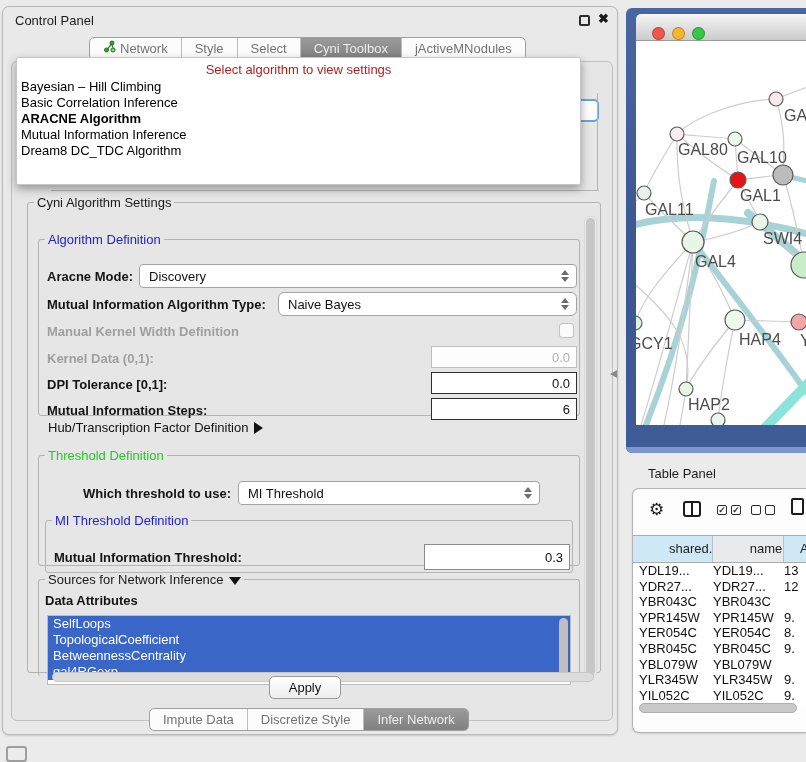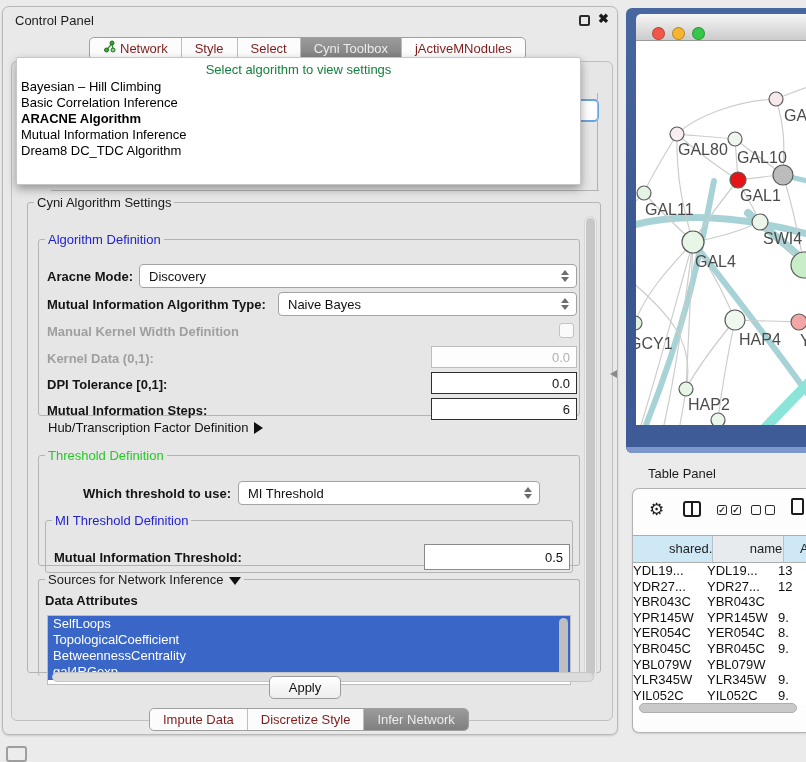--- a/index.html
+++ b/index.html
@@ -12,39 +12,39 @@
         background:#e9e9e9; border:1px solid #b9b9b9; border-radius:7px;
         box-shadow:0 1px 2px rgba(0,0,0,.15); }
   .cp-title { position:absolute; left:12px; top:6px; font-size:13px; color:#1c1c1c; }
   .win-float { position:absolute; left:576px; top:8px; width:11px; height:11px;
                border:2px solid #2b2b2b; border-radius:2px; }
   .win-close { position:absolute; left:595px; top:4px; font-size:13px; font-weight:bold; color:#1a1a1a; }
 
   
   .seg { position:absolute; display:inline-flex; height:23px; background:#fcfcfc;
          border:1px solid #9f9f9f; border-radius:5px; overflow:hidden; }
-  .seg .s { padding:0 13px; line-height:21px; font-size:13px; color:#7f1d1d;
+  .seg .s { padding:0 13px; line-height:21px; font-size:13px; color:#737373;
             border-left:1px solid #bdbdbd; white-space:nowrap; display:flex; align-items:center; gap:4px;}
   .seg .s:first-child { border-left:none; }
   .seg .s.sel { background:linear-gradient(#9b9b9b,#808080); color:#ececec; }
 
   .content-panel { position:absolute; left:8px; top:54px; width:602px; height:660px;
                    background:#e6e6e6; border:1px solid #c0c0c0; border-radius:6px; }
 
   
   .frag-line-h { position:absolute; left:48px; top:183px; width:548px; height:1px; background:#b3b3b3; }
   .frag-line-v { position:absolute; left:594px; top:86px; width:1px; height:98px; background:#b3b3b3; }
   .frag-combo { position:absolute; left:566px; top:92px; width:30px; height:23px;
                 background:#fff; border:2px solid #6ba3dc; border-radius:5px; }
 
   
   .popup { position:absolute; left:13px; top:50px; width:565px; height:128px; background:#fff;
            border:1px solid #c6c6c6; border-radius:2px; box-shadow:0 4px 10px rgba(0,0,0,.35);
            z-index:30; padding-top:3px; }
-  .popup .hdr { height:18px; line-height:18px; text-align:center; color:#15803d; font-size:13px; }
+  .popup .hdr { height:18px; line-height:18px; text-align:center; color:#b91c1c; font-size:13px; }
   .popup .it { height:16px; line-height:16px; padding-left:4px; font-size:13px; color:#000; }
   .popup .it.bold { font-weight:bold; }
 
   fieldset { position:absolute; border:1px solid #b4b4b4; border-radius:3px; }
   legend { font-size:13px; padding:0 3px; margin-left:6px; color:#1a1a1a; }
   legend.blue { color:#2222cf; } legend.green { color:#27c927; }
 
   .lbl { position:absolute; font-size:13px; font-weight:bold; color:#141414; white-space:nowrap; }
   .lbl.dis { color:#9f9f9f; }
 
@@ -104,21 +104,21 @@
   .colicon i { position:absolute; left:6px; top:0; width:2px; height:12px; background:#1c1c1c; }
   .cb { position:absolute; width:10px; height:10px; border:1.5px solid #2a2a2a; border-radius:2px;
         font-size:9px; line-height:9px; text-align:center; color:#2a2a2a; font-weight:bold; }
   .pageicon { position:absolute; left:158px; top:9px; width:13px; height:17px; border:2px solid #1c1c1c; border-radius:2px; }
   .tp-head { position:absolute; left:0; top:46px; width:174px; height:28px; display:flex;
              border-top:1px solid #adadad; border-bottom:1px solid #adadad; }
   .tp-head .hc { font-size:13px; color:#222; text-align:center; line-height:26px;
                  border-right:1px solid #b6c3ca; overflow:hidden; white-space:nowrap;padding-left:36px; }
   .tp-body { position:absolute; left:0; top:74px; width:174px; height:142px; overflow:hidden; background:#fff; }
   .tp-row { display:flex; height:15.6px; }
-  .tp-row .c { font-size:13px; color:#101010; padding-left:0; white-space:nowrap; overflow:hidden; }
+  .tp-row .c { font-size:13px; color:#101010; padding-left:6px; white-space:nowrap; overflow:hidden; }
   .tp-hscroll { position:absolute; left:6px; top:214px; width:158px; height:10px; background:#c9c9c9;
                 border:1px solid #aeaeae; border-radius:6px; }
 
   .mini-icon { position:absolute; left:6px; top:746px; width:21px; height:16px; background:#ececec;
                border:2px solid #9e9e9e; border-radius:3px; }
   .pane-cursor { position:absolute; left:610px; top:370px; width:0; height:0;
                  border-top:4px solid transparent; border-bottom:4px solid transparent; border-right:7px solid #8a8a8a; }
 </style>
 </head>
 <body>
@@ -179,21 +179,21 @@
       <span class="lbl" style="left:8px; top:22px;">Aracne Mode:</span>
       <div class="combo" style="left:100px; top:17px; width:438px; height:24px;justify-content:flex-end;">
         <span>Discovery</span>
         <span class="spin">
             <i class="up"></i>
             <i class="dn"></i>
           </span>
       </div>
 
       <span class="lbl" style="left:8px; top:50px;">Mutual Information Algorithm Type:</span>
-      <div class="combo" style="left:239px; top:45px; width:299px; height:24px;">
+      <div class="combo" style="left:239px; top:45px; width:299px; height:24px;border-radius:6px;">
         <span>Naive Bayes</span>
         <span class="spin">
             <i class="up"></i>
             <i class="dn"></i>
           </span>
       </div>
 
       <span class="lbl dis" style="left:8px; top:77px;">Manual Kernel Width Definition</span>
       <span class="checkbox" style="left:520px; top:76px;"></span>
 
@@ -226,21 +226,21 @@
         <span class="spin">
             <i class="up"></i>
             <i class="dn"></i>
           </span>
       </div>
 
       <fieldset style="left:6px; top:50px; width:528px; height:60px;">
         <legend class="blue">MI Threshold Definition</legend>
         <span class="lbl" style="left:8px; top:22px;">Mutual Information Threshold:</span>
         <div class="field" style="left:378px; top:16px; width:146px; height:26px;">
-          <span>0.5</span>
+          <span>0.3</span>
         </div>
       </fieldset>
     </fieldset>
 
     <fieldset style="left:10px; top:362px; width:542px; height:104px; border-bottom:none;">
       <legend><span>Sources for Network Inference</span><span class="tri-down"></span></legend>
       <span class="lbl" style="left:6px; top:6px;">Data Attributes</span>
       <div class="attr-list">
         <div class="row">SelfLoops</div>
         <div class="row">TopologicalCoefficient</div>

